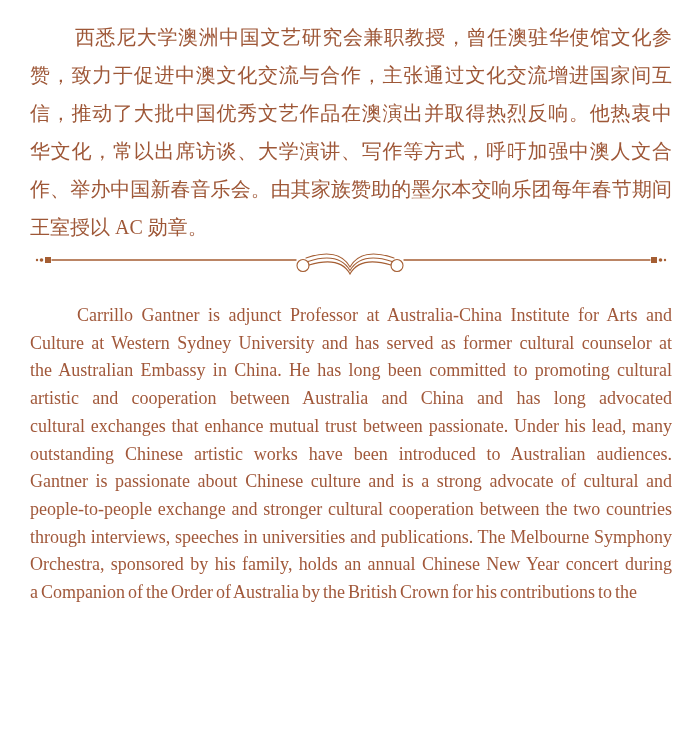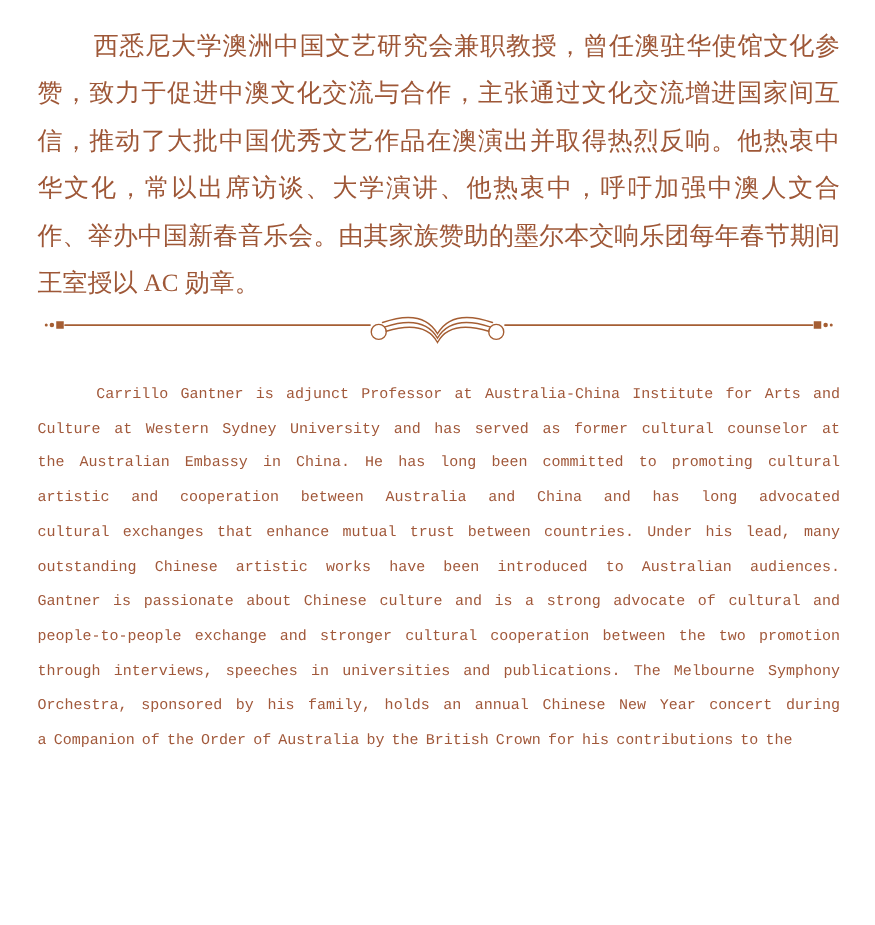--- a/index.html
+++ b/index.html
@@ -38,44 +38,43 @@
     height: 30px;
     margin: 0;
     line-height: 0;
   }
   .divider svg { display: block; width: 642px; height: 30px; }
 
   
   .en {
     margin-top: 26px;
     color: #a1583a;
-    font-size: 12px;
+    font-size: 18px;
     line-height: 27.7px;
     word-spacing: -1.5px;
-    font-family: Liberation Mono, monospace;
   }
   .en .line {
     text-align: justify;
     text-align-last: justify;
     white-space: nowrap;
     overflow: hidden;
   }
   .en .line:first-child { text-indent: 47px; }
   .en .line:last-child  { text-align-last: left; }
 </style>
 </head>
 <body>
 
 <div class="page">
 
   <div class="cn">
       <div class="line">西悉尼大学澳洲中国文艺研究会兼职教授，曾任澳驻华使馆文化参</div>
       <div class="line">赞，致力于促进中澳文化交流与合作，主张通过文化交流增进国家间互</div>
       <div class="line">信，推动了大批中国优秀文艺作品在澳演出并取得热烈反响。他热衷中</div>
-      <div class="line">华文化，常以出席访谈、大学演讲、他热衷中，呼吁加强中澳人文合</div>
+      <div class="line">华文化，常以出席访谈、大学演讲、写作等方式，呼吁加强中澳人文合</div>
       <div class="line">作、举办中国新春音乐会。由其家族赞助的墨尔本交响乐团每年春节期间</div>
       <div class="line">王室授以 AC 勋章。</div>
     </div>
 
   <div class="divider">
     <svg viewBox="0 0 642 30">
       <g fill="#a55e33" stroke="none">
         <circle cx="7" cy="14" r="1.2"></circle>
         <circle cx="11.5" cy="14" r="1.8"></circle>
         <rect x="15" y="11" width="6" height="6"></rect>
@@ -95,22 +94,22 @@
         <path d="M279,19 C299,13 313,15 320,28 C327,15 341,13 361,19"></path>
       </g>
     </svg>
   </div>
 
   <div class="en">
       <div class="line">Carrillo Gantner is adjunct Professor at Australia-China Institute for Arts and</div>
       <div class="line">Culture at Western Sydney University and has served as former cultural counselor at</div>
       <div class="line">the Australian Embassy in China. He has long been committed to promoting cultural</div>
       <div class="line">artistic and cooperation between Australia and China and has long advocated</div>
-      <div class="line">cultural exchanges that enhance mutual trust between countries. Under his lead, many</div>
+      <div class="line">cultural exchanges that enhance mutual trust between passionate. Under his lead, many</div>
       <div class="line">outstanding Chinese artistic works have been introduced to Australian audiences.</div>
       <div class="line">Gantner is passionate about Chinese culture and is a strong advocate of cultural and</div>
-      <div class="line">people-to-people exchange and stronger cultural cooperation between the two promotion</div>
+      <div class="line">people-to-people exchange and stronger cultural cooperation between the two countries</div>
       <div class="line">through interviews, speeches in universities and publications. The Melbourne Symphony</div>
       <div class="line">Orchestra, sponsored by his family, holds an annual Chinese New Year concert during</div>
       <div class="line">a Companion of the Order of Australia by the British Crown for his contributions to the</div>
     </div>
 
 </div>
 
 </body></html>

